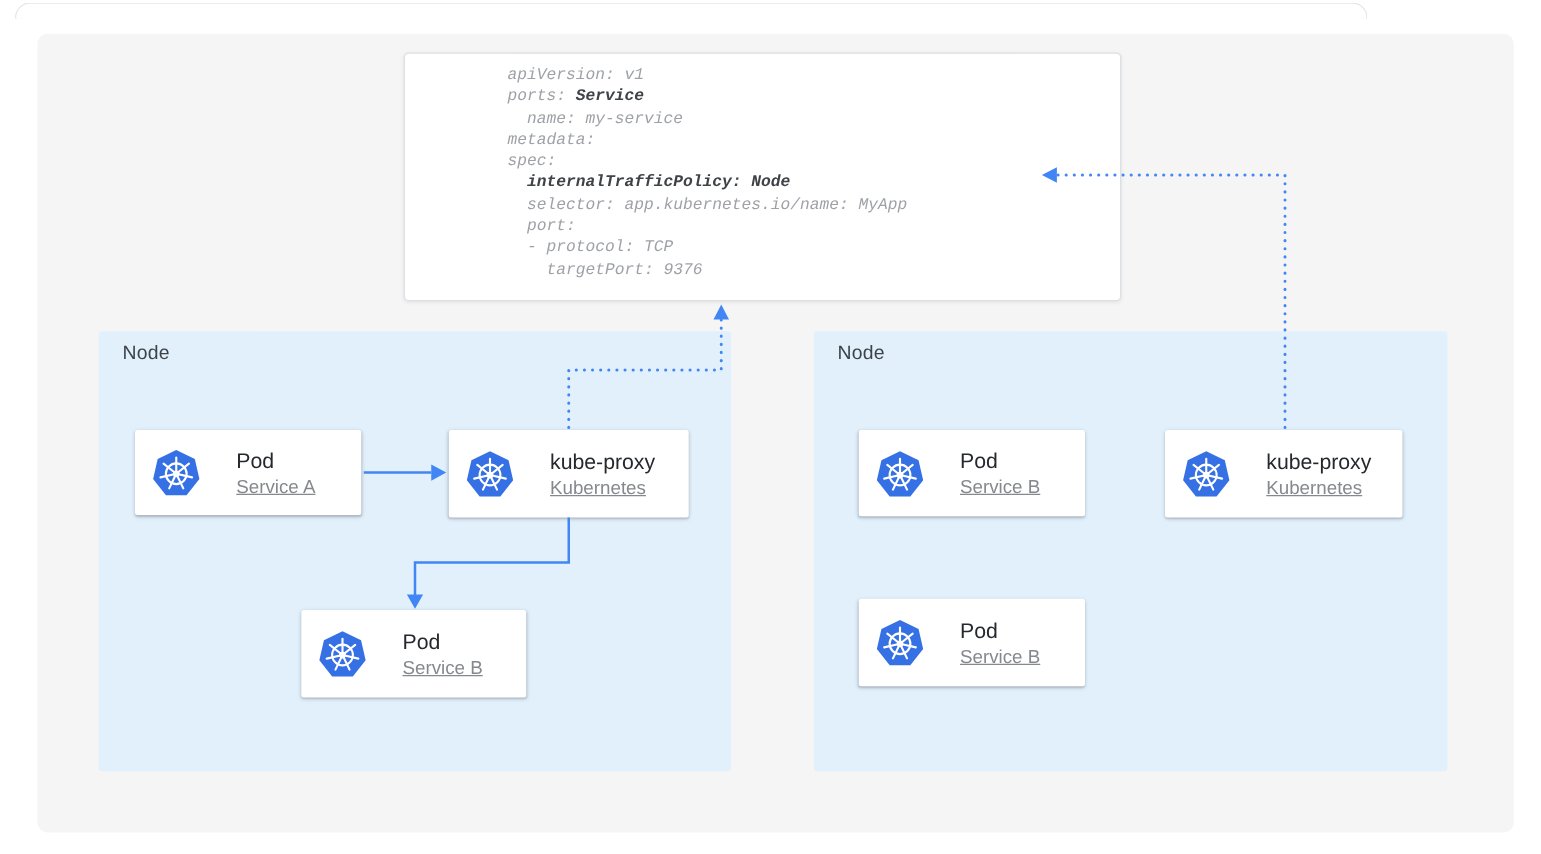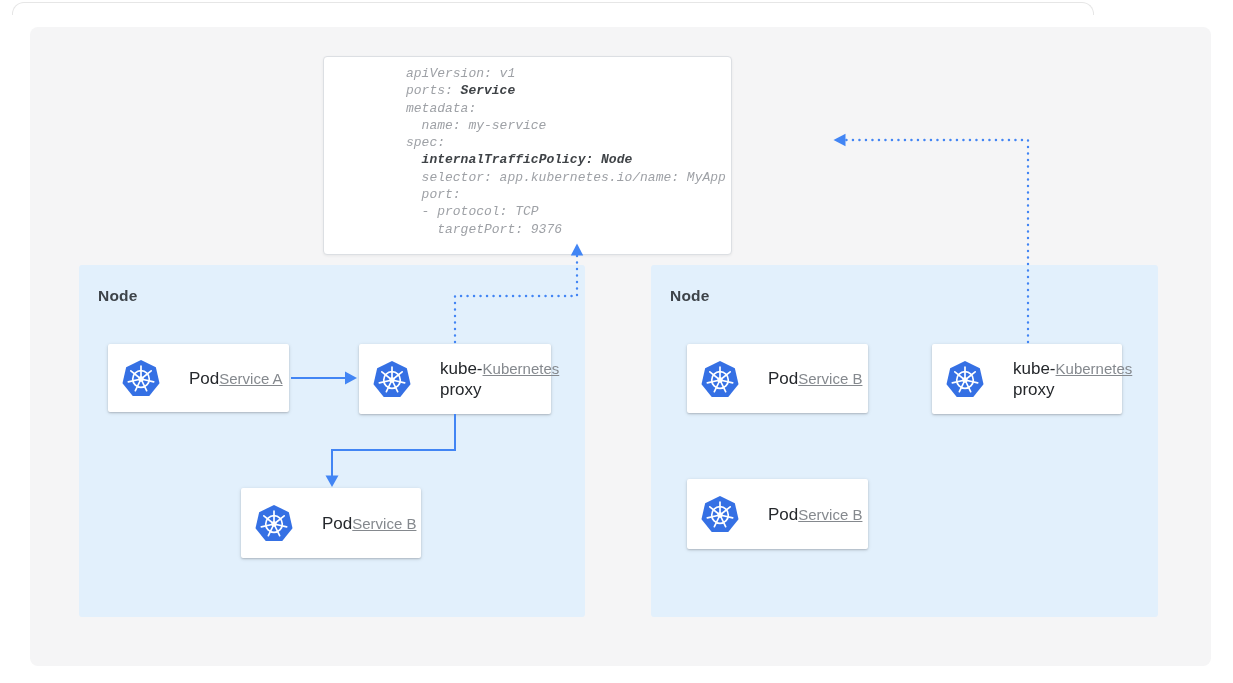--- a/index.html
+++ b/index.html
@@ -14,60 +14,60 @@
   }
 
   
   .canvas{
     position:absolute;left:30px;top:27px;width:1181px;height:639px;
     background:var(--canvas_gray,#f5f5f6);border-radius:8px;
   }
 
   
   .yaml-card{
-    position:absolute;left:323px;top:56px;width:409px;height:199px;
+    position:absolute;left:323px;top:42px;width:574px;height:199px;
     background:#ffffff;border:1px solid #dcdfe3;border-radius:4px;
     box-shadow:0 1px 3px rgba(0,0,0,.06);
     box-sizing:border-box;padding:8px 0 0 82px;
   }
   .code-line{
     font-family:"Liberation Mono","DejaVu Sans Mono",monospace;
     font-style:italic;font-size:13px;line-height:17.3px;
     color:var(--code_text,#9ea1a6);white-space:pre;
   }
   .code-line .b{font-weight:700;color:var(--code_bold,#3f4347);}
 
   
   .node{
     position:absolute;background:var(--node_fill,#e2f0fc);border-radius:3px;
   }
   .node-left{left:79px;top:265px;width:506px;height:352px;}
   .node-right{left:651px;top:265px;width:507px;height:352px;}
   .node-label{
-    position:absolute;left:19px;top:22px;
-    font-size:15.5px;color:#3d4349;letter-spacing:.2px;font-weight:bold;
+    position:absolute;left:19px;top:9px;
+    font-size:15.5px;color:#3d4349;letter-spacing:.2px;
   }
 
   
   .card{
     position:absolute;background:#ffffff;border-radius:2px;
     box-shadow:0 1px 2px rgba(0,0,0,.18),0 1px 4px rgba(0,0,0,.10);
     display:flex;align-items:center;box-sizing:border-box;padding-left:13px;
   }
   .card-pod-a  {left:29px; top:79px; width:181px;height:68px;}
   .card-kp1    {left:280px;top:79px; width:192px;height:70px;}
   .card-pod-b1 {left:162px;top:223px;width:180px;height:70px;}
   .card-pod-b2 {left:36px; top:79px; width:181px;height:69px;}
   .card-kp2    {left:281px;top:79px; width:190px;height:70px;}
   .card-pod-b3 {left:36px; top:214px;width:181px;height:70px;}
 
   .k8s-svg{width:40px;height:40px;flex:none;display:block;}
   .k8s-hept{fill:var(--k8s_blue,#3570e4);}
   .k8s-wheel{stroke:#ffffff;fill:none;stroke-linecap:round;}
-  .card-text{display:flex;flex-direction:row;margin-left:28px;}
+  .card-text{display:flex;flex-direction:column;margin-left:28px;}
   .card-title{font-size:17px;color:#25282c;line-height:21px;}
   .card-subtitle{font-size:15px;color:#85898e;line-height:19px;margin-top:1px;text-decoration:underline;}
 
   
   .arrows{position:absolute;left:0;top:0;width:1233px;height:683px;pointer-events:none;}
   .arrow-solid{stroke:var(--arrow_blue,#4285f4);stroke-width:2;fill:none;}
   .arrow-dotted{
     stroke:var(--arrow_blue,#4285f4);stroke-width:2.4;fill:none;
     stroke-linecap:round;stroke-dasharray:0.1 6.4;
   }
@@ -98,22 +98,22 @@
   </svg>
 
   <div class="top-hairline"></div>
 
   <div class="canvas"></div>
 
   <div class="yaml-card">
     <div>
         <div class="code-line"><span>apiVersion: v1</span></div>
         <div class="code-line"><span>ports: </span><span class="b">Service</span></div>
+        <div class="code-line"><span>  name: my-service</span></div>
         <div class="code-line"><span>metadata:</span></div>
-        <div class="code-line"><span>  name: my-service</span></div>
         <div class="code-line"><span>spec:</span></div>
         <div class="code-line"><span>  </span><span class="b">internalTrafficPolicy: Node</span></div>
         <div class="code-line"><span>  selector: app.kubernetes.io/name: MyApp</span></div>
         <div class="code-line"><span>  port:</span></div>
         <div class="code-line"><span>  - protocol: TCP</span></div>
         <div class="code-line"><span>    targetPort: 9376</span></div>
       </div>
   </div>
 
   <div class="node node-left">

